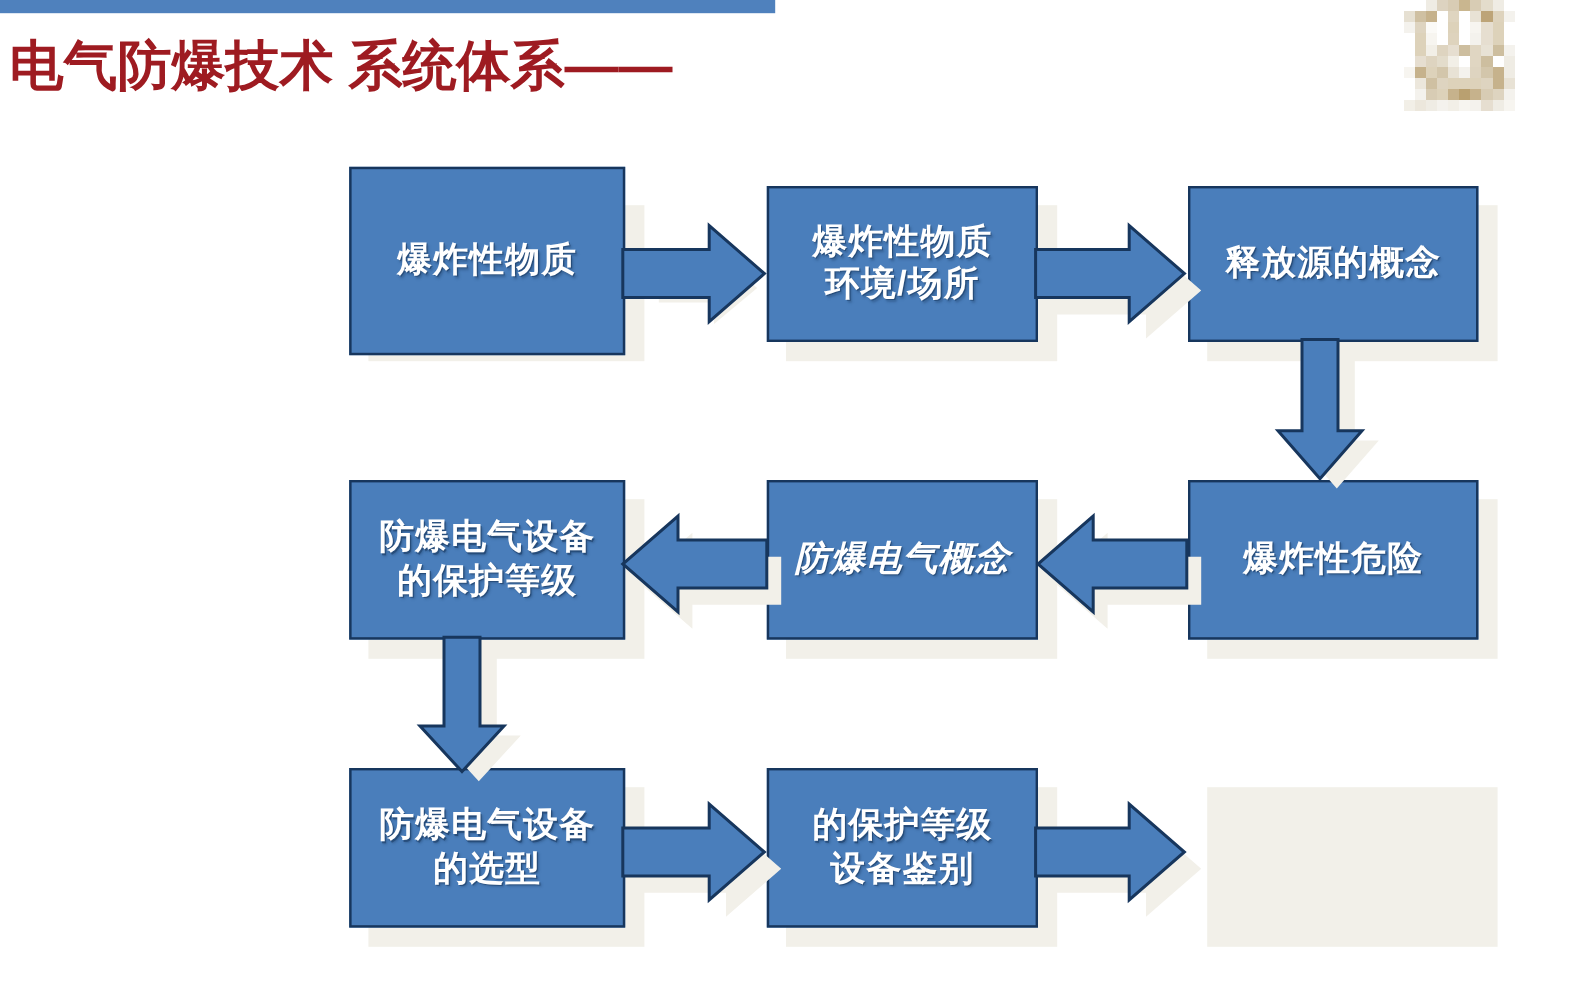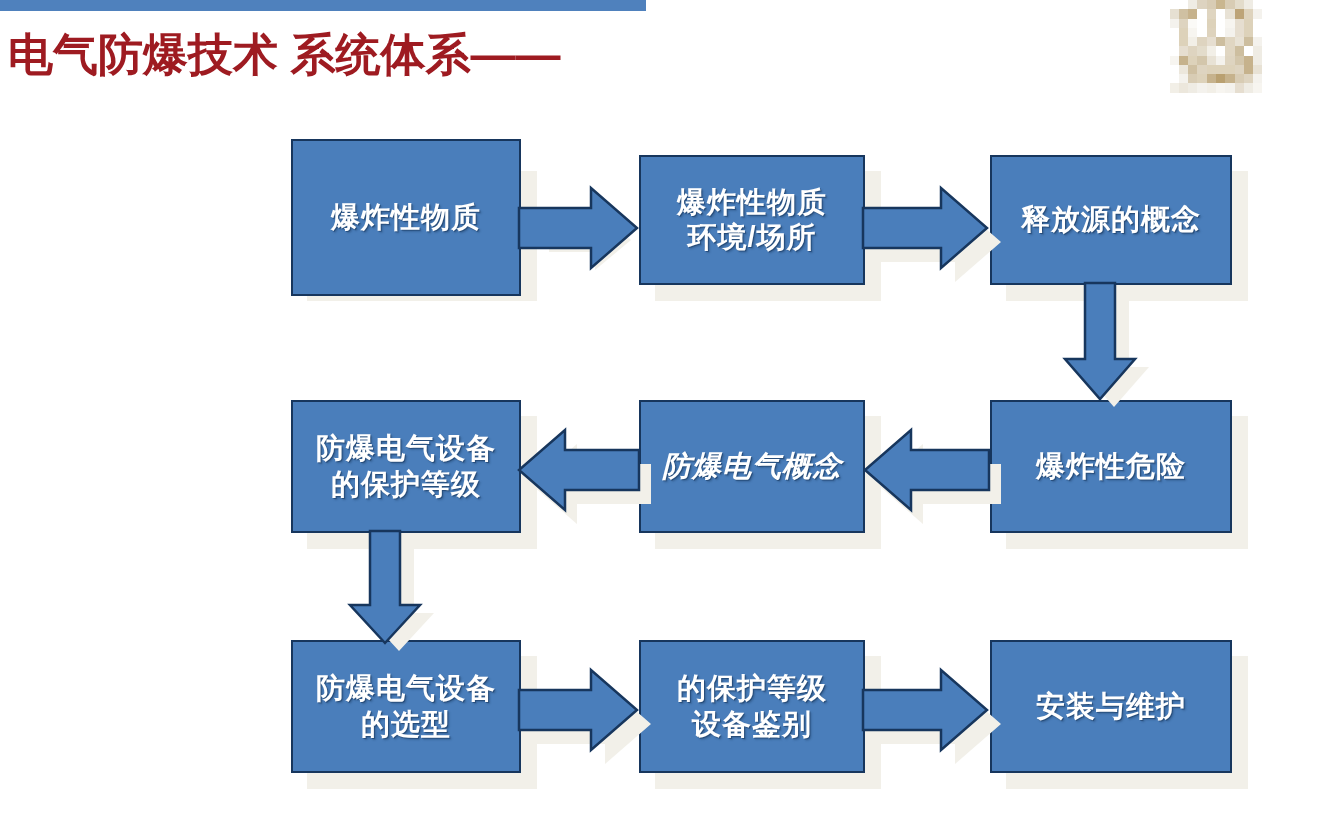--- a/index.html
+++ b/index.html
@@ -279,23 +279,20 @@
 的选型</span>
   </div>
 
   <div class="node-shadow" style="left:655px; top:656px; width:226px; height:133px;"></div>
   <div class="node" style="left:639px; top:640px; width:226px; height:133px;">
     <span class="node-label">的保护等级
 设备鉴别</span>
   </div>
 
   <div class="node-shadow" style="left:1006px; top:656px; width:242px; height:133px;"></div>
-  <div class="node" style="left:990px; top:640px; width:242px; height:133px;">
-    <span class="node-label">安装与维护</span>
-  </div>
 
   <div class="arrow" style="left:519px; top:668px; width:128px; height:84px;">
     <svg width="128" height="84" viewBox="0 0 128 84">
       <polygon points="0,22 72,22 72,2 118,42 72,82 72,62 0,62" fill="#f2f0e9" stroke="none" transform="translate(14,14)"></polygon>
       <polygon points="0,22 72,22 72,2 118,42 72,82 72,62 0,62" fill="#4a7ebb" stroke="#17365d" stroke-width="2.5"></polygon>
     </svg>
   </div>
 
   <div class="arrow" style="left:863px; top:668px; width:136px; height:84px;">
     <svg width="136" height="84" viewBox="0 0 136 84">

